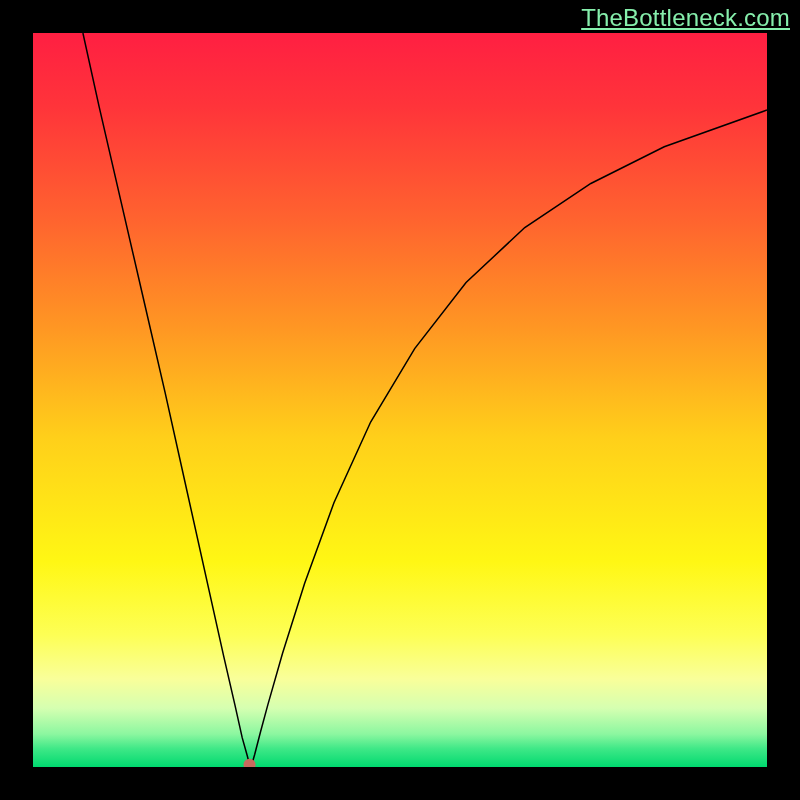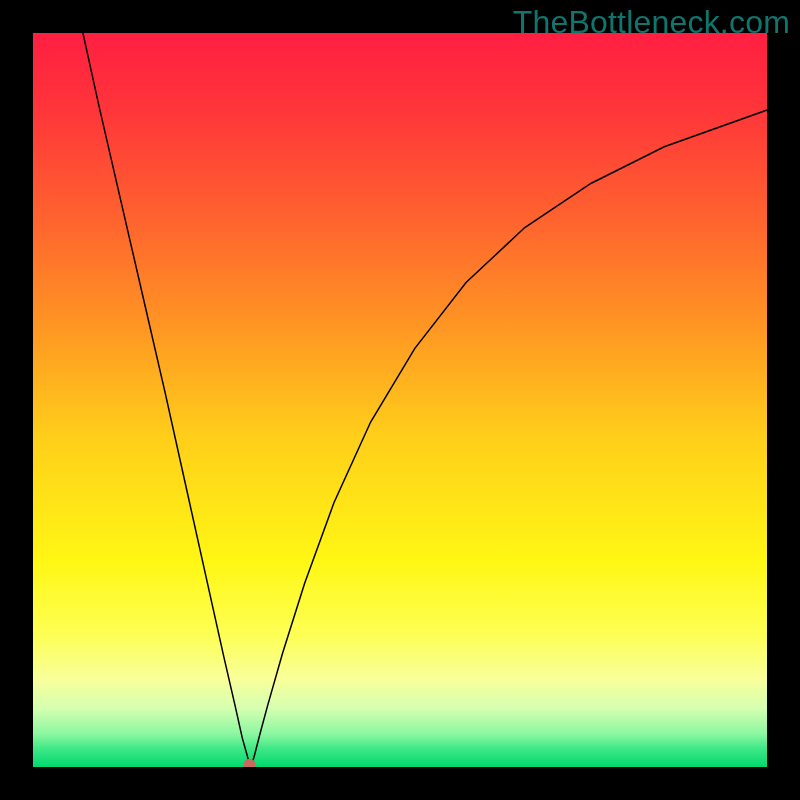--- a/index.html
+++ b/index.html
@@ -1,17 +1,17 @@
 <!DOCTYPE html>
 <html><head>
 <meta charset="utf-8">
 <style>
   html,body{margin:0;padding:0;width:800px;height:800px;overflow:hidden;font-family:Arial,Helvetica,sans-serif;}
   .figure{position:relative;width:800px;height:800px;background:#000;}
-  .watermark{position:absolute;top:4px;right:10px;color:#0f766e;font-size:32px;font-family:Arial,sans-serif;font-weight:500;letter-spacing:0.2px;user-select:none;}
+  .watermark{position:absolute;top:4px;right:10px;color:#86efac;font-size:24px;font-family:Arial,sans-serif;font-weight:500;letter-spacing:0.2px;user-select:none;text-decoration:underline;}
   .plot-area{position:absolute;left:33px;top:33px;width:734px;height:734px;overflow:hidden;}
   svg{display:block;}
   .curve{fill:none;stroke:#000;stroke-width:1.5px;}
   .marker{fill:#c86a5e;}
 </style>
 </head>
 <body>
 
 <div class="figure">
   <div class="watermark">TheBottleneck.com</div>

